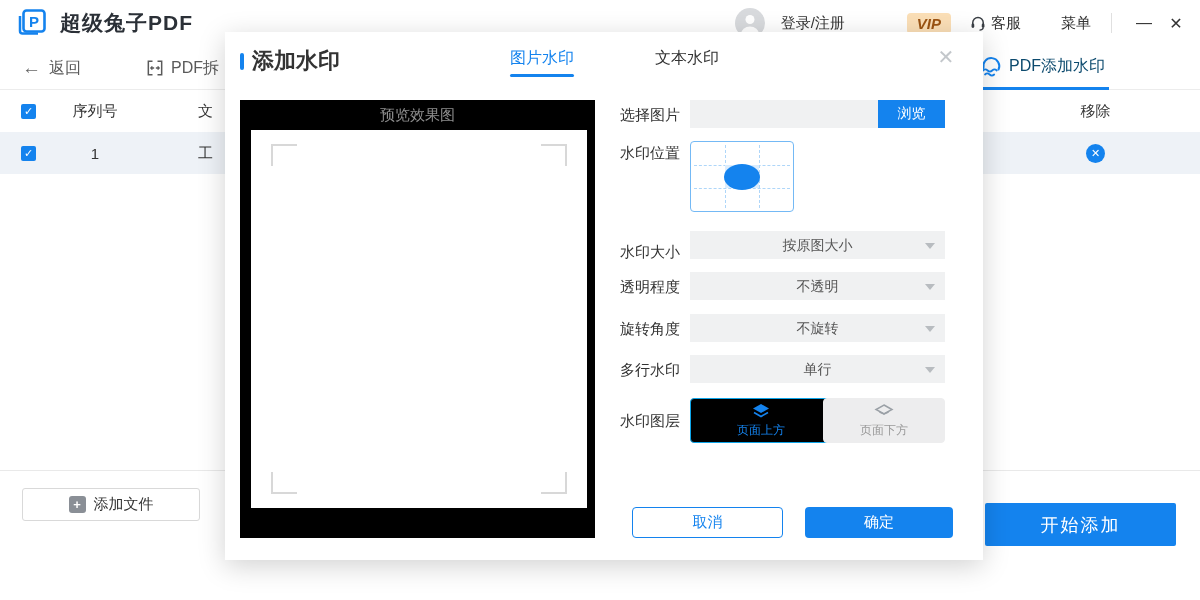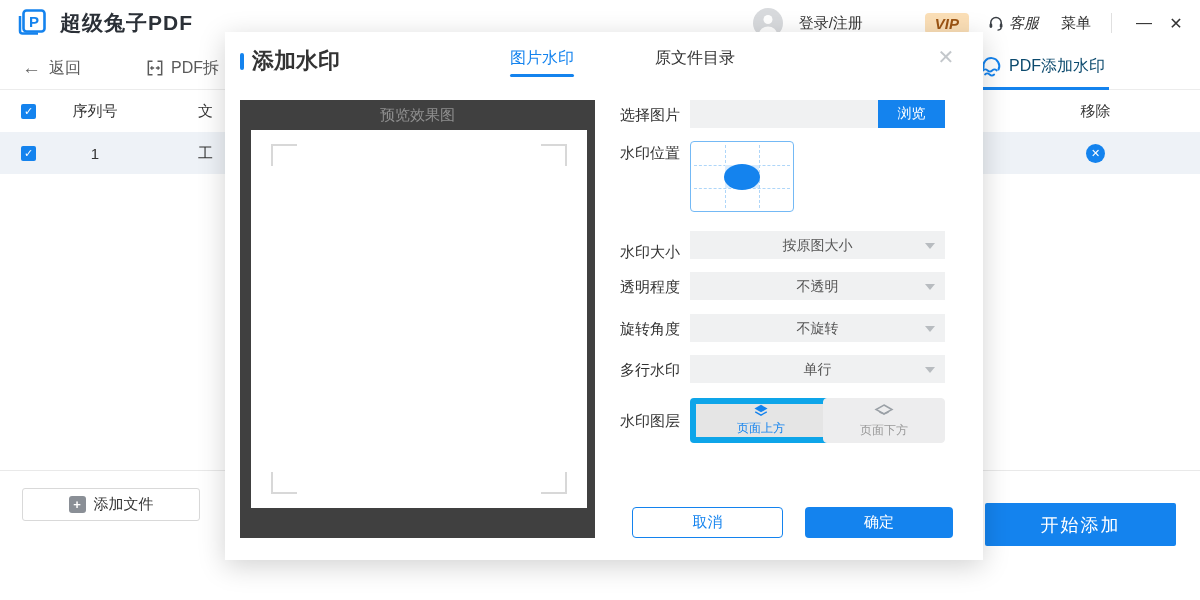--- a/index.html
+++ b/index.html
@@ -8,21 +8,21 @@
   .window { position:relative; width:1200px; height:600px; background:#fff; }
 
   
   .titlebar { position:absolute; left:0; top:0; width:1200px; height:46px; background:#fff; }
   .logo { position:absolute; left:16px; top:7px; width:32px; height:32px; }
   .app-title { position:absolute; left:60px; top:0; height:46px; line-height:46px; font-size:21px; font-weight:bold; color:#2b3037; letter-spacing:1px; }
   .tb-right { position:absolute; right:10px; top:0; height:46px; display:flex; align-items:center; }
   .avatar { width:30px; height:30px; border-radius:50%; background:#d8dadd; overflow:hidden; margin-right:16px; }
   .login-link { font-size:15px; color:#333; margin-right:22px; white-space:nowrap; }
   .vip-badge { background:#fbdfb7; color:#9c5413; font-size:15px; font-weight:bold; font-style:italic; padding:2px 10px; border-radius:4px; margin-right:18px;margin-left:40px; }
-  .support { display:flex; align-items:center; font-size:15px; color:#333; margin-right:22px;font-style:italic; }
+  .support { display:flex; align-items:center; font-size:15px; color:#333; margin-right:40px; }
   .support svg { margin-right:4px; }
   .menu-link { font-size:15px; color:#333; margin-right:20px; }
   .tb-sep { width:1px; height:20px; background:#e0e0e0; margin-right:14px; }
   .win-btn { width:28px; height:28px; display:flex; align-items:center; justify-content:center; font-size:16px; color:#333; margin-left:4px; }
 
   
   .toolbar { position:absolute; left:0; top:46px; width:1200px; height:44px; border-bottom:1px solid #ececec; background:#fff; }
   .back-btn { position:absolute; left:22px; top:0; height:44px; display:flex; align-items:center; color:#5a5a5a; font-size:16px; }
   .back-btn .arrow { font-size:19px; margin-right:8px; color:#666; }
   .split-tool { position:absolute; left:145px; top:0; height:44px; display:flex; align-items:center; color:#5a5a5a; font-size:16px; }
@@ -55,21 +55,21 @@
   .modal { position:absolute; left:225px; top:32px; width:758px; height:528px; background:#fff; box-shadow:0 6px 26px rgba(0,0,0,0.18); z-index:20; }
   .m-title { position:absolute; left:15px; top:14px; display:flex; align-items:center; }
   .m-title .bar { width:4px; height:17px; background:#1483ee; border-radius:2px; margin-right:8px; }
   .m-title .txt { font-size:22px; font-weight:bold; color:#333; }
   .m-tab { position:absolute; top:16px; font-size:16px; color:#333; }
   .m-tab.active { color:#1483ee; }
   .m-tab1 { left:285px; } .m-tab2 { left:430px; }
   .m-tab-underline { position:absolute; left:285px; top:42px; width:64px; height:3px; background:#1483ee; border-radius:2px; }
   .m-close { position:absolute; right:24px; top:12px; width:26px; height:26px; display:flex; align-items:center; justify-content:center; color:#c3c7cb; font-size:20px; }
 
-  .preview { position:absolute; left:15px; top:68px; width:355px; height:438px; background:#404040; }
+  .preview { position:absolute; left:15px; top:68px; width:355px; height:438px; background:#000000; }
   .preview-title { height:30px; line-height:30px; text-align:center; color:#909090; font-size:15px; }
   .preview-canvas { position:absolute; left:11px; right:8px; top:30px; height:378px; background:#fff; }
   .corner { position:absolute; width:26px; height:22px; }
   .corner.tl { left:20px; top:14px; border-left:2px solid #d8d8d8; border-top:2px solid #d8d8d8; }
   .corner.tr { right:20px; top:14px; border-right:2px solid #d8d8d8; border-top:2px solid #d8d8d8; }
   .corner.bl { left:20px; bottom:14px; border-left:2px solid #d8d8d8; border-bottom:2px solid #d8d8d8; }
   .corner.br { right:20px; bottom:14px; border-right:2px solid #d8d8d8; border-bottom:2px solid #d8d8d8; }
 
   .f-label { position:absolute; left:395px; font-size:15px; color:#333; }
   .sel-input { position:absolute; left:465px; top:68px; width:188px; height:28px; background:#f0f1f2; border:none; font-size:13px; color:#333; padding:0 6px; }
@@ -80,21 +80,21 @@
   .grid-line-h { position:absolute; left:3px; right:3px; height:0; border-top:1px dashed #aed6f9; }
   .pos-center-cell { position:absolute; left:34px; top:23px; width:34px; height:23px; background:#dcedfd; }
   .pos-dot { position:absolute; left:33px; top:22px; width:36px; height:26px; background:#1483ee; border-radius:50%; }
 
   .dropdown { position:absolute; left:465px; width:255px; height:28px; background:#f0f1f2; }
   .dropdown .val { display:block; width:100%; text-align:center; line-height:28px; font-size:14px; color:#555; }
   .chevron { position:absolute; right:10px; top:12px; width:0; height:0; border-left:5px solid transparent; border-right:5px solid transparent; border-top:6px solid #b8bcc0; }
   .dd-size { top:199px; } .dd-opacity { top:240px; } .dd-rotation { top:282px; } .dd-multiline { top:323px; }
 
   .layer-btn { position:absolute; top:366px; height:45px; border-radius:4px; display:flex; flex-direction:column; align-items:center; justify-content:center; gap:2px; }
-  .layer-above { left:465px; width:142px; background:#e5e5e5; border:6px solid #0ea5e9; color:#1483ee; }
+  .layer-above { left:465px; width:142px; background:#000000; border:1px solid #0ea5e9; color:#1483ee; }
   .layer-below { left:598px; width:122px; background:#ededee; border:1px solid #ededee; color:#999; }
   .layer-btn .lbl { font-size:12px; }
 
   .m-cancel { position:absolute; left:407px; top:475px; width:151px; height:31px; background:#fff; border:1px solid #1483ee; border-radius:4px; color:#1483ee; font-size:15px; display:flex; align-items:center; justify-content:center; }
   .m-confirm { position:absolute; left:580px; top:475px; width:148px; height:31px; background:#1483ee; border:none; border-radius:4px; color:#fff; font-size:15px; display:flex; align-items:center; justify-content:center; }
 </style>
 </head>
 <body>
 
 <div class="window">
@@ -181,21 +181,21 @@
     <span>添加文件</span>
   </button>
   <button class="start-btn">开始添加</button>
 
   <div class="modal">
     <div class="m-title">
       <span class="bar"></span>
       <span class="txt">添加水印</span>
     </div>
     <div class="m-tab m-tab1 active">图片水印</div>
-    <div class="m-tab m-tab2">原文件目录</div>
+    <div class="m-tab m-tab2">文本水印</div>
     <div class="m-tab-underline"></div>
     <div class="m-close">✕</div>
 
     <div class="preview">
       <div class="preview-title">预览效果图</div>
       <div class="preview-canvas">
         <span class="corner tl"></span>
         <span class="corner tr"></span>
         <span class="corner bl"></span>
         <span class="corner br"></span>

